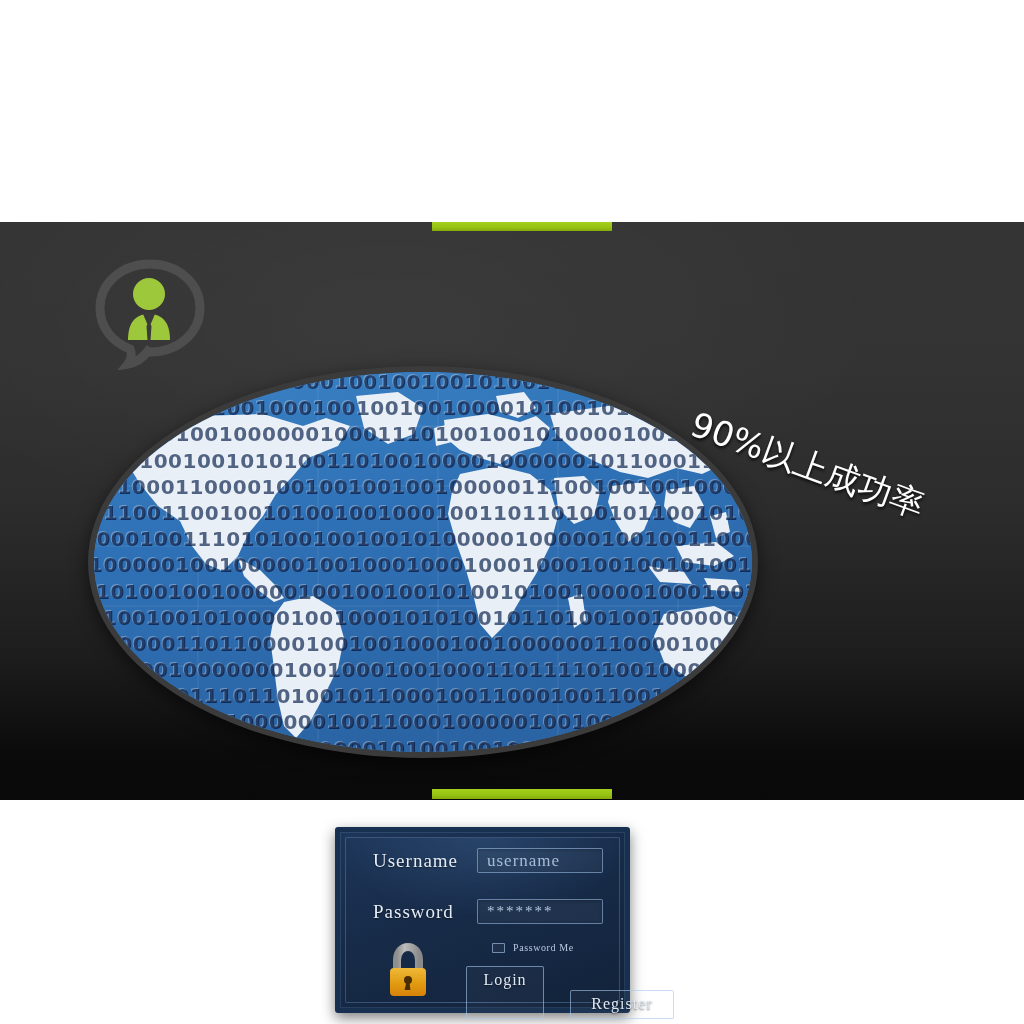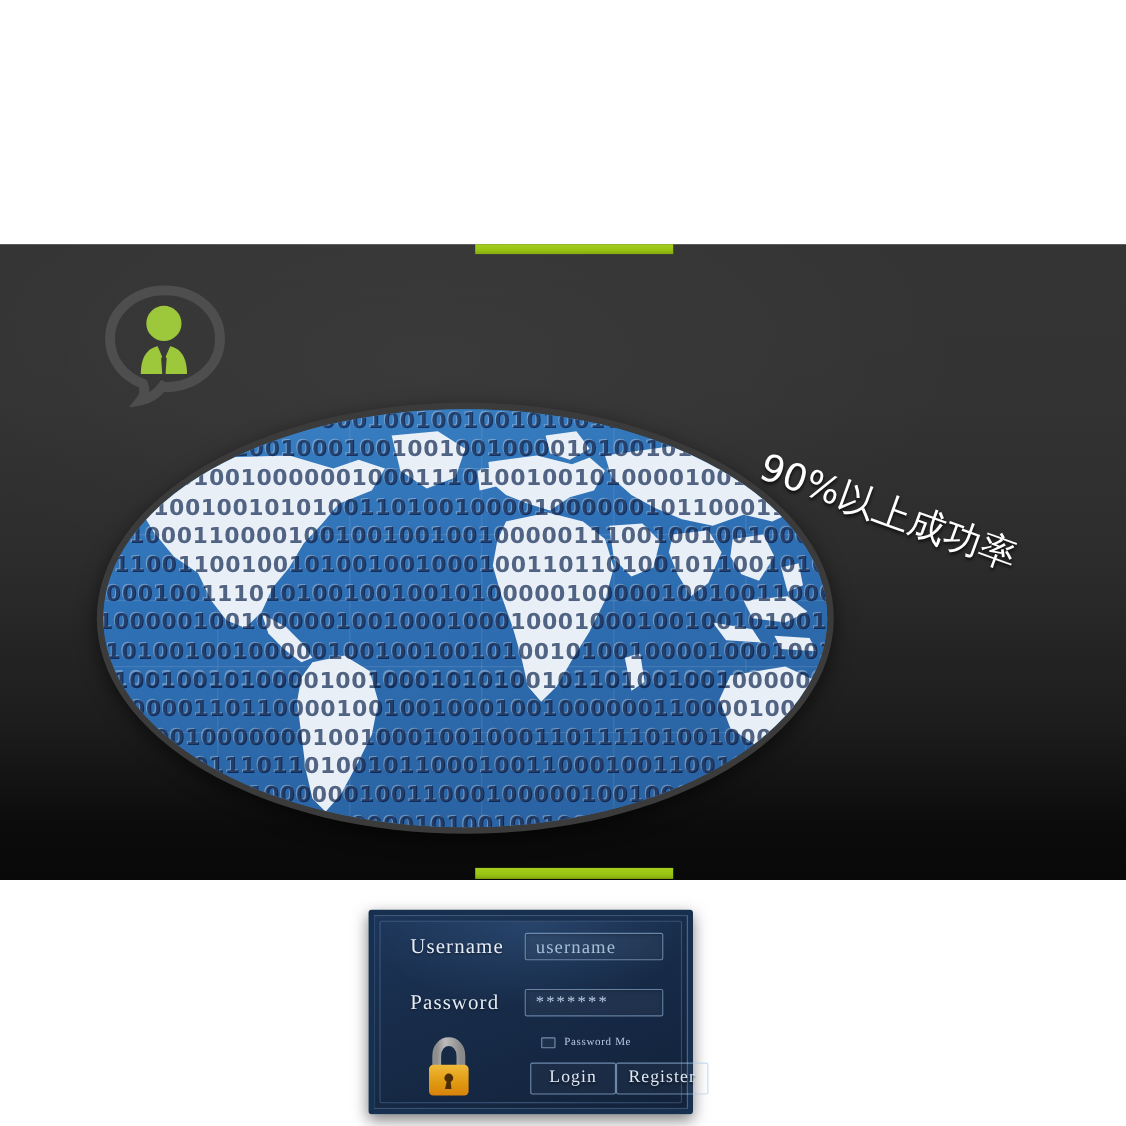--- a/index.html
+++ b/index.html
@@ -270,40 +270,40 @@
   }
   .remember-label {
     font-family: "Liberation Serif", "DejaVu Serif", serif;
     font-size: 10px;
     color: #b9cbe2;
     letter-spacing: 0.6px;
   }
 
   .btn-row {
     position: absolute;
-    left: 142px;
+    left: 126px;
     top: 134px;
     display: flex;
-    gap: 0;
+    gap: 26px;
   }
   .btn {
     border: 1px solid rgba(165,200,238,0.60);
     border-radius: 2px;
     background: rgba(255,255,255,0.03);
     padding: 4px 0 5px 0;
     text-align: center;
     font-family: "Liberation Serif", "DejaVu Serif", serif;
     font-size: 16px;
     color: #dfe8f4;
     letter-spacing: 1px;
     box-sizing: border-box;
     text-shadow: 0 1px 2px rgba(0,0,0,0.55);
   }
   #login-button { width: 78px; }
-  #register-button { width: 84px; }
+  #register-button { width: 104px; margin-top: 24px; }
 
   
   .padlock {
     position: absolute;
     left: 46px;
     top: 110px;
     width: 44px;
     height: 58px;
   }
   .padlock svg { display:block; width:44px; height:58px; }

